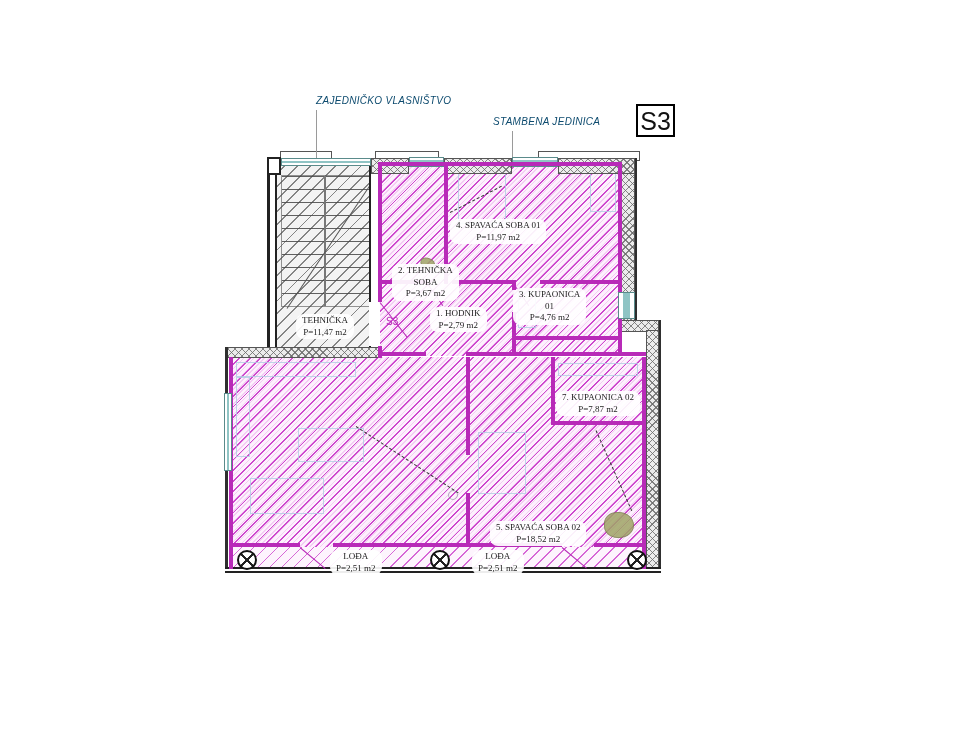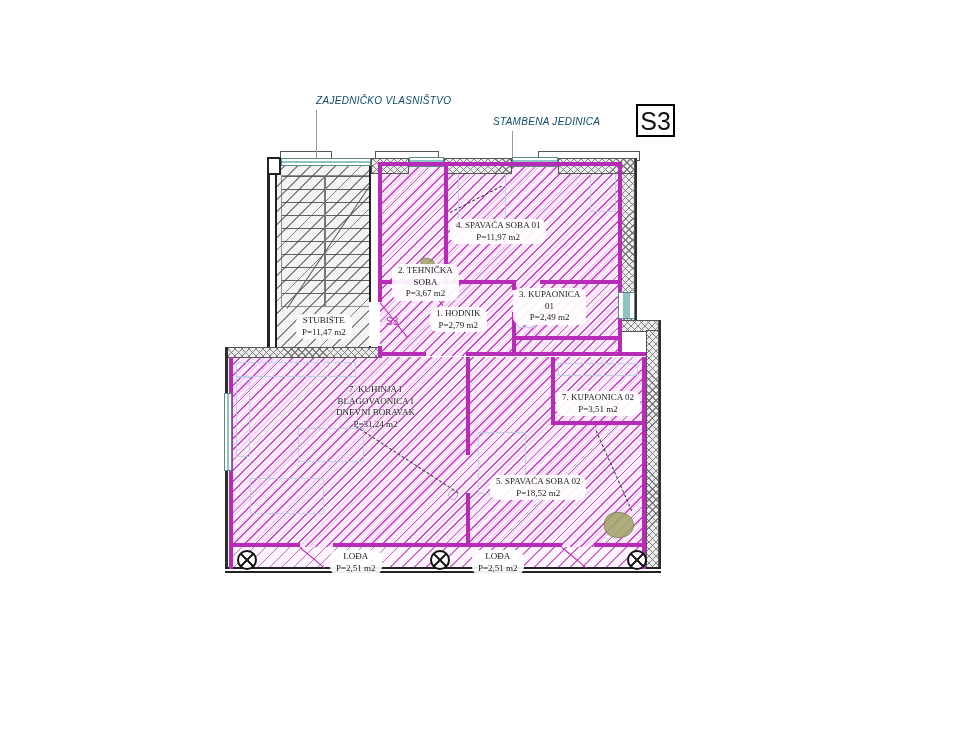--- a/index.html
+++ b/index.html
@@ -135,61 +135,55 @@
 
   <div class="abs dash" style="left:450px;top:212px;width:58px;transform:rotate(-27deg);"></div>
   <div class="abs dash" style="left:356px;top:426px;width:122px;transform:rotate(33deg);"></div>
   <div class="abs dash" style="left:596px;top:430px;width:88px;transform:rotate(66deg);"></div>
 
   <div class="abs plant" style="left:604px;top:512px;width:30px;height:26px;border-radius:46% 54% 52% 48%;"></div>
   <div class="abs plant" style="left:420px;top:258px;width:15px;height:11px;border-radius:50% 50% 40% 60%;transform:rotate(20deg);"></div>
   <div class="abs" style="left:448px;top:490px;width:10px;height:10px;border:1px solid #889;border-radius:50%;opacity:.6;z-index:26;"></div>
 
   <div class="abs lbl halo" style="left:296px;top:314px;">
-    <span>STUBIŠTE</span>
+    <span>TEHNIČKA</span>
     <span>P=11,47 m2</span>
   </div>
 
   <div class="abs lbl halo" style="left:392px;top:228px;margin-top:36px;">
     <span>2. TEHNIČKA</span>
     <span>SOBA</span>
     <span>P=3,67 m2</span>
   </div>
 
   <div class="abs lbl halo" style="left:450px;top:219px;">
     <span>4. SPAVAĆA SOBA 01</span>
     <span>P=11,97 m2</span>
   </div>
 
   <div class="abs lbl halo" style="left:513px;top:288px;">
     <span>3. KUPAONICA</span>
     <span>01</span>
-    <span>P=2,49 m2</span>
+    <span>P=4,76 m2</span>
   </div>
 
   <div class="abs lbl halo" style="left:430px;top:307px;">
     <span>1. HODNIK</span>
     <span>P=2,79 m2</span>
   </div>
 
   <div class="abs lbl" style="left:386px;top:316px;color:#b82ab8;font-size:10px;">S3</div>
 
-  <div class="abs lbl" style="left:336px;top:384px;text-shadow:0 0 2px #fff,0 0 2px #fff;">
-    <span>7. KUHINJA I</span>
-    <span>BLAGOVAONICA I</span>
-    <span>DNEVNI BORAVAK</span>
-    <span>P=31,24 m2</span>
-  </div>
 
   <div class="abs lbl halo" style="left:556px;top:391px;">
     <span>7. KUPAONICA 02</span>
-    <span>P=3,51 m2</span>
+    <span>P=7,87 m2</span>
   </div>
 
-  <div class="abs lbl halo" style="left:490px;top:475px;">
+  <div class="abs lbl halo" style="left:490px;top:521px;">
     <span>5. SPAVAĆA SOBA 02</span>
     <span>P=18,52 m2</span>
   </div>
 
   <div class="abs lbl halo" style="left:330px;top:550px;">
     <span>LOĐA</span>
     <span>P=2,51 m2</span>
   </div>
 
   <div class="abs lbl halo" style="left:472px;top:550px;">

